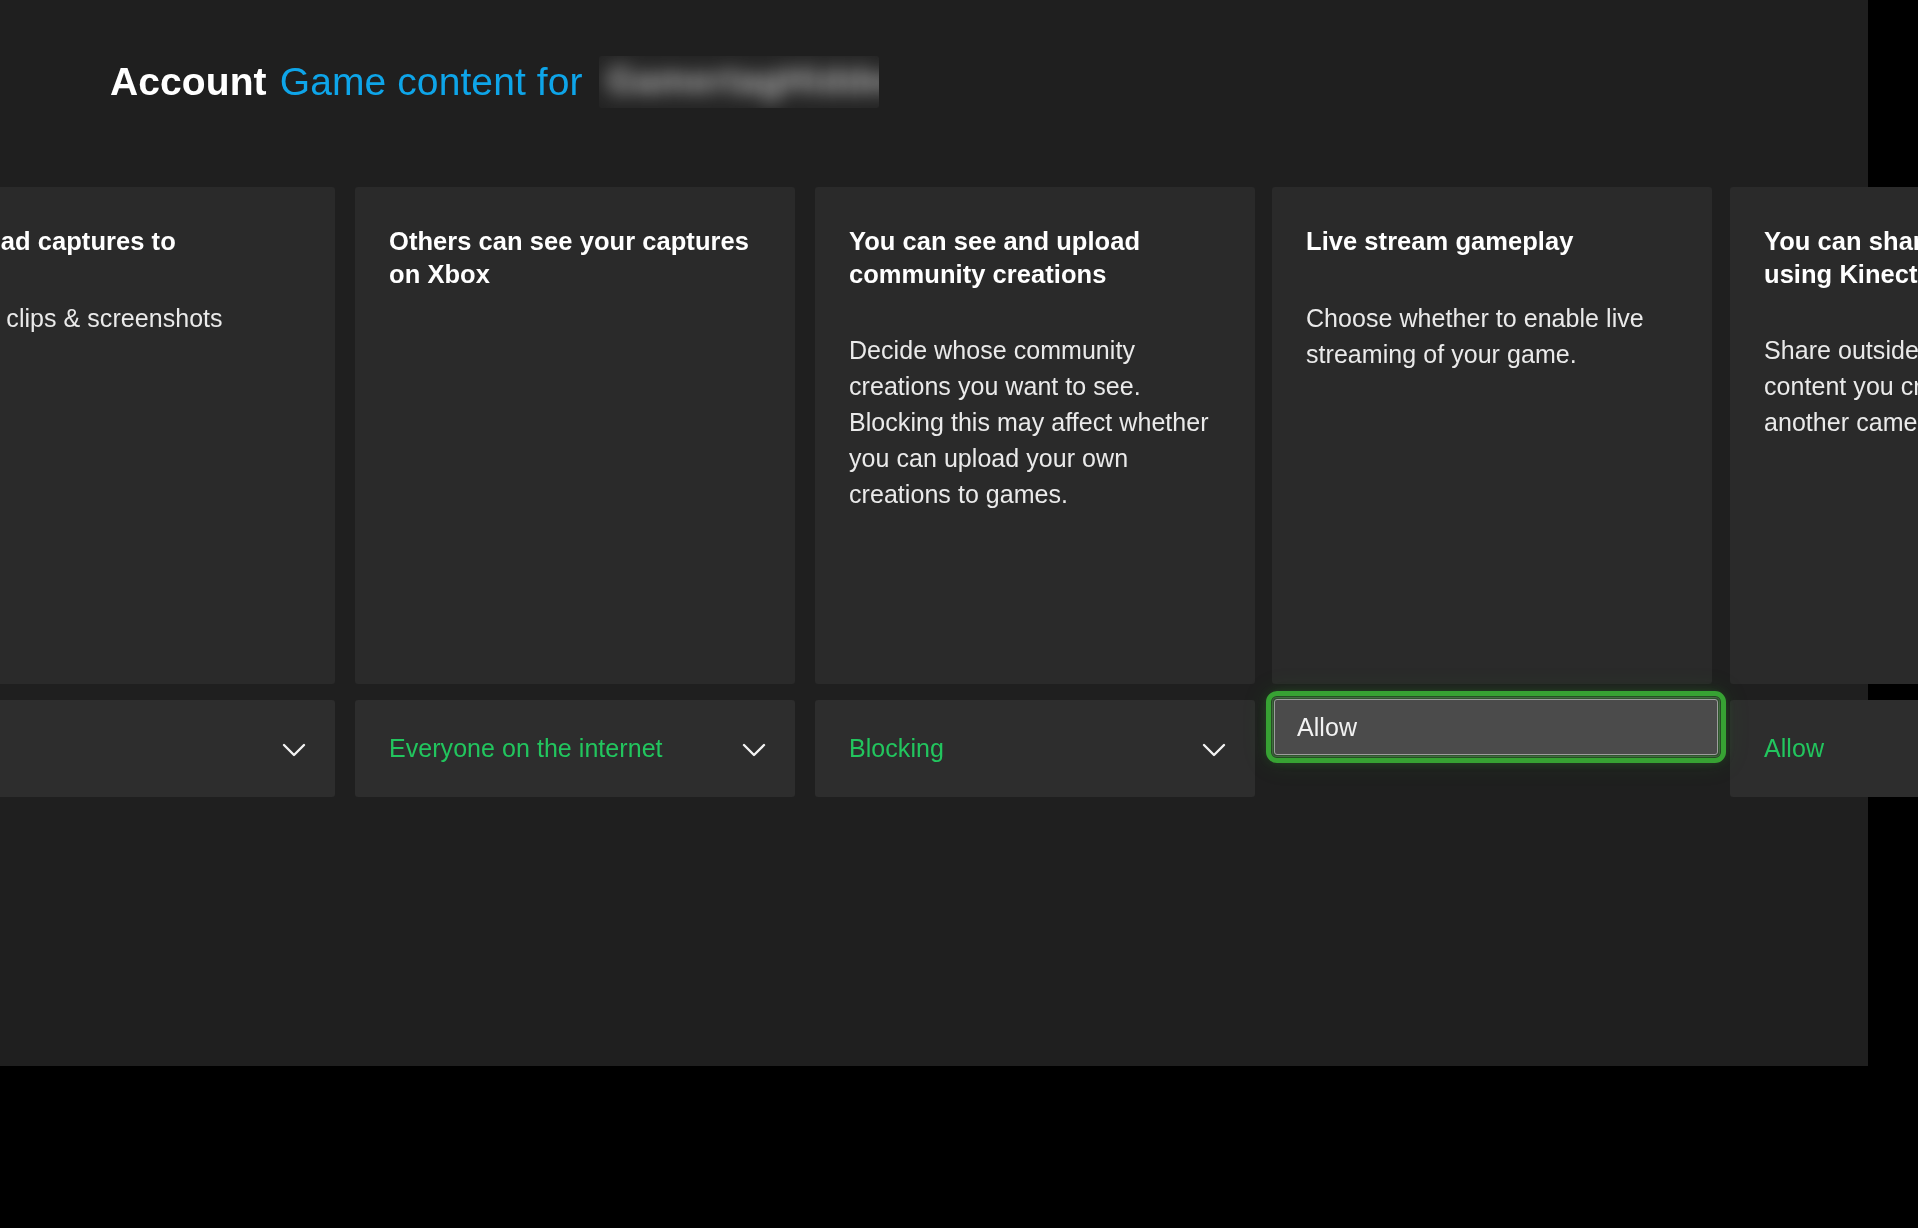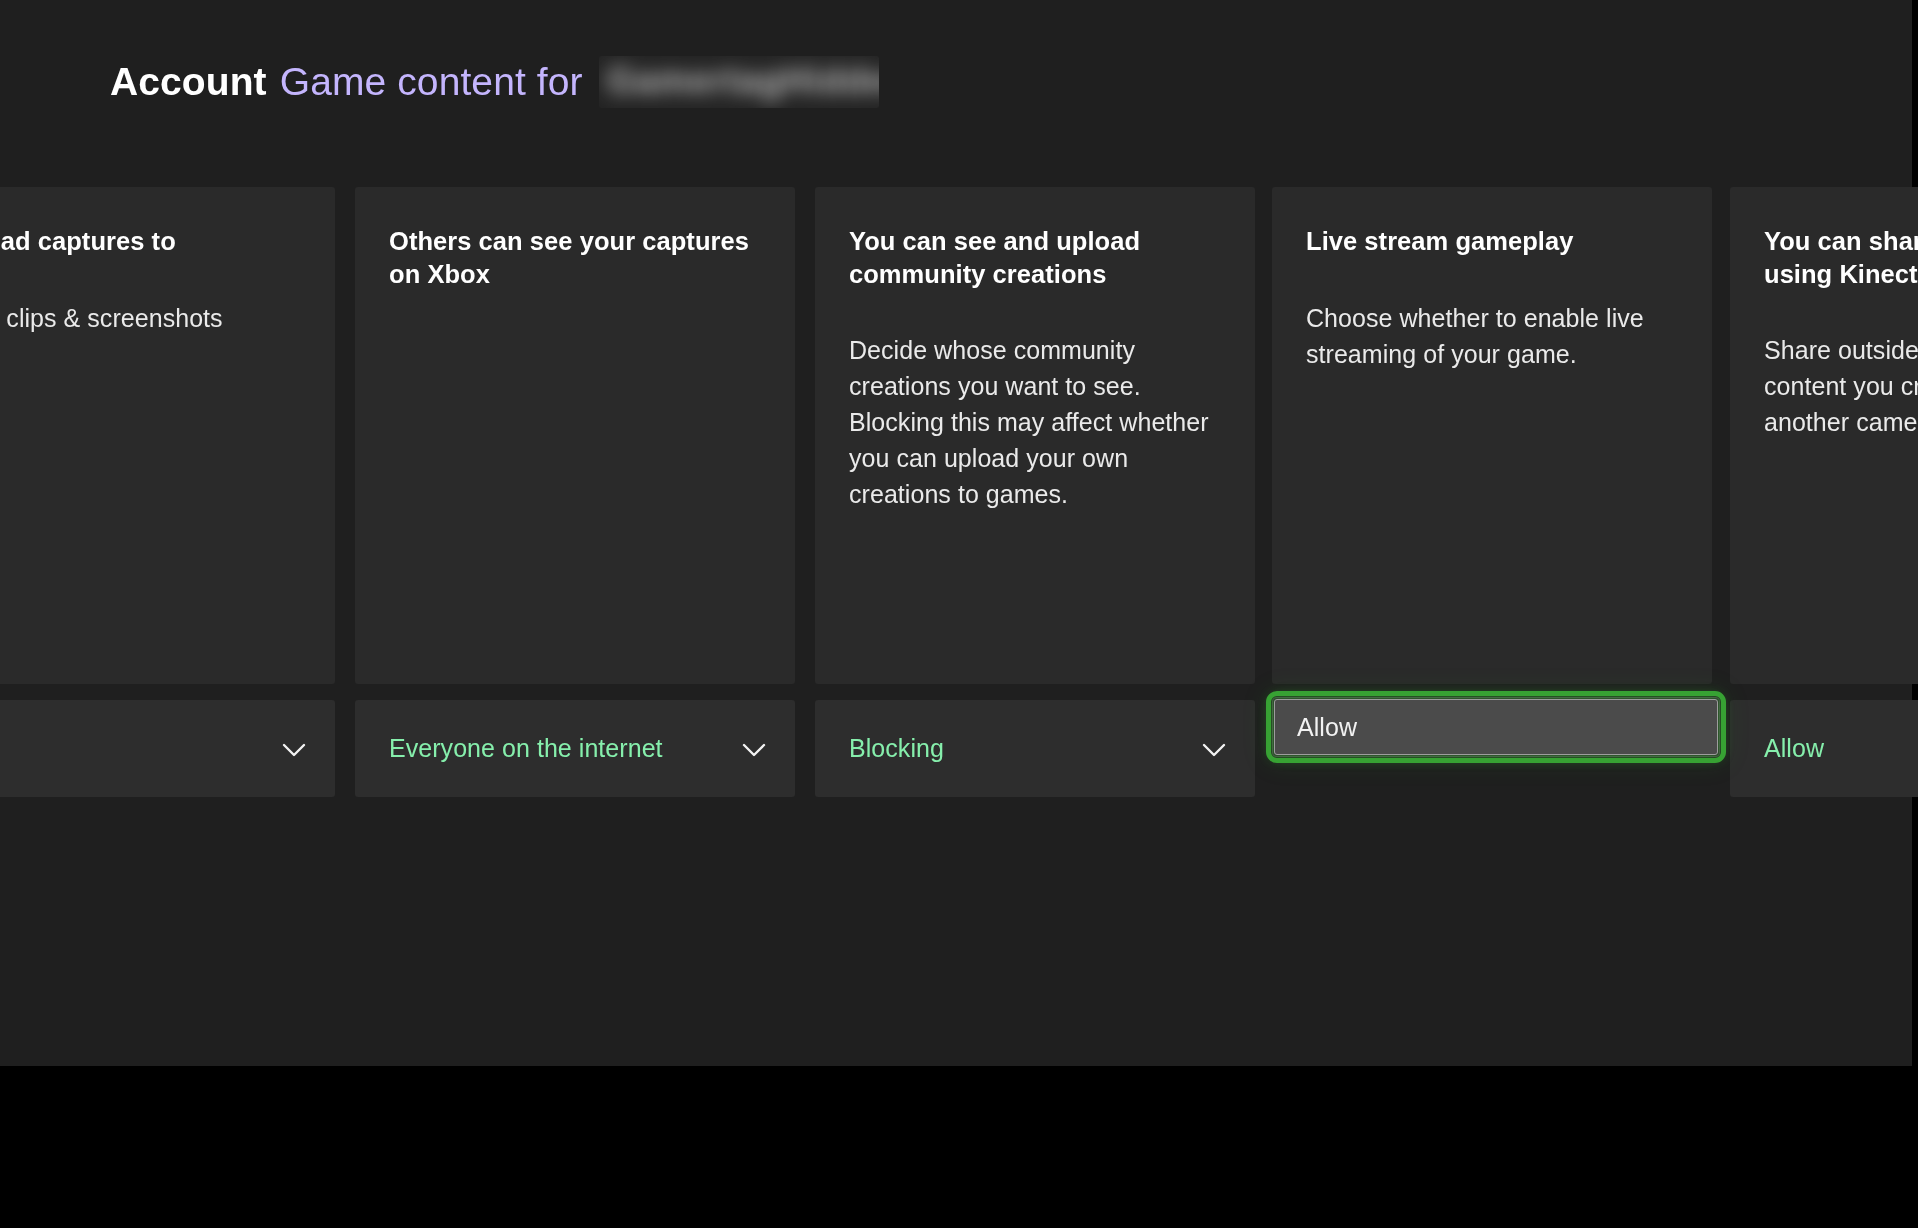--- a/index.html
+++ b/index.html
@@ -23,42 +23,41 @@
     background: #000000;
   }
 
   
   .app-surface {
     position: absolute;
     left: 0; top: 0;
     width: 1868px;
     height: 1066px;
     background: #1f1f1f;
-    padding-left: 44px;
   }
 
   
   .header {
     position: absolute;
     left: 110px;
     top: 56px;
     display: flex;
     align-items: center;
     white-space: nowrap;
   }
   .header-account {
     font-size: 39px;
     font-weight: 700;
     color: #ffffff;
     letter-spacing: 0.1px;
   }
   .header-rest {
     font-size: 39px;
     font-weight: 400;
-    color: #c4b5fd;
+    color: #0ea5e9;
     margin-left: 13px;
     letter-spacing: 0.1px;
     text-align: right;
   }
   .header-gamertag {
     margin-left: 16px;
     height: 52px;
     width: 280px;
     border-radius: 2px;
     position: relative;
@@ -129,21 +128,21 @@
     background: #2d2d2d;
     border-radius: 3px;
     box-sizing: border-box;
     display: flex;
     align-items: center;
     padding: 0 24px 0 34px;
     overflow: hidden;
   }
   .selector-value {
     font-size: 25px;
-    color: #86efac;
+    color: #22c55e;
     font-weight: 400;
     flex: 1 1 auto;
     white-space: nowrap;
     letter-spacing: 0.05px;
   }
   .chevron {
     flex: 0 0 auto;
     width: 34px;
     height: 34px;
     display: block;

